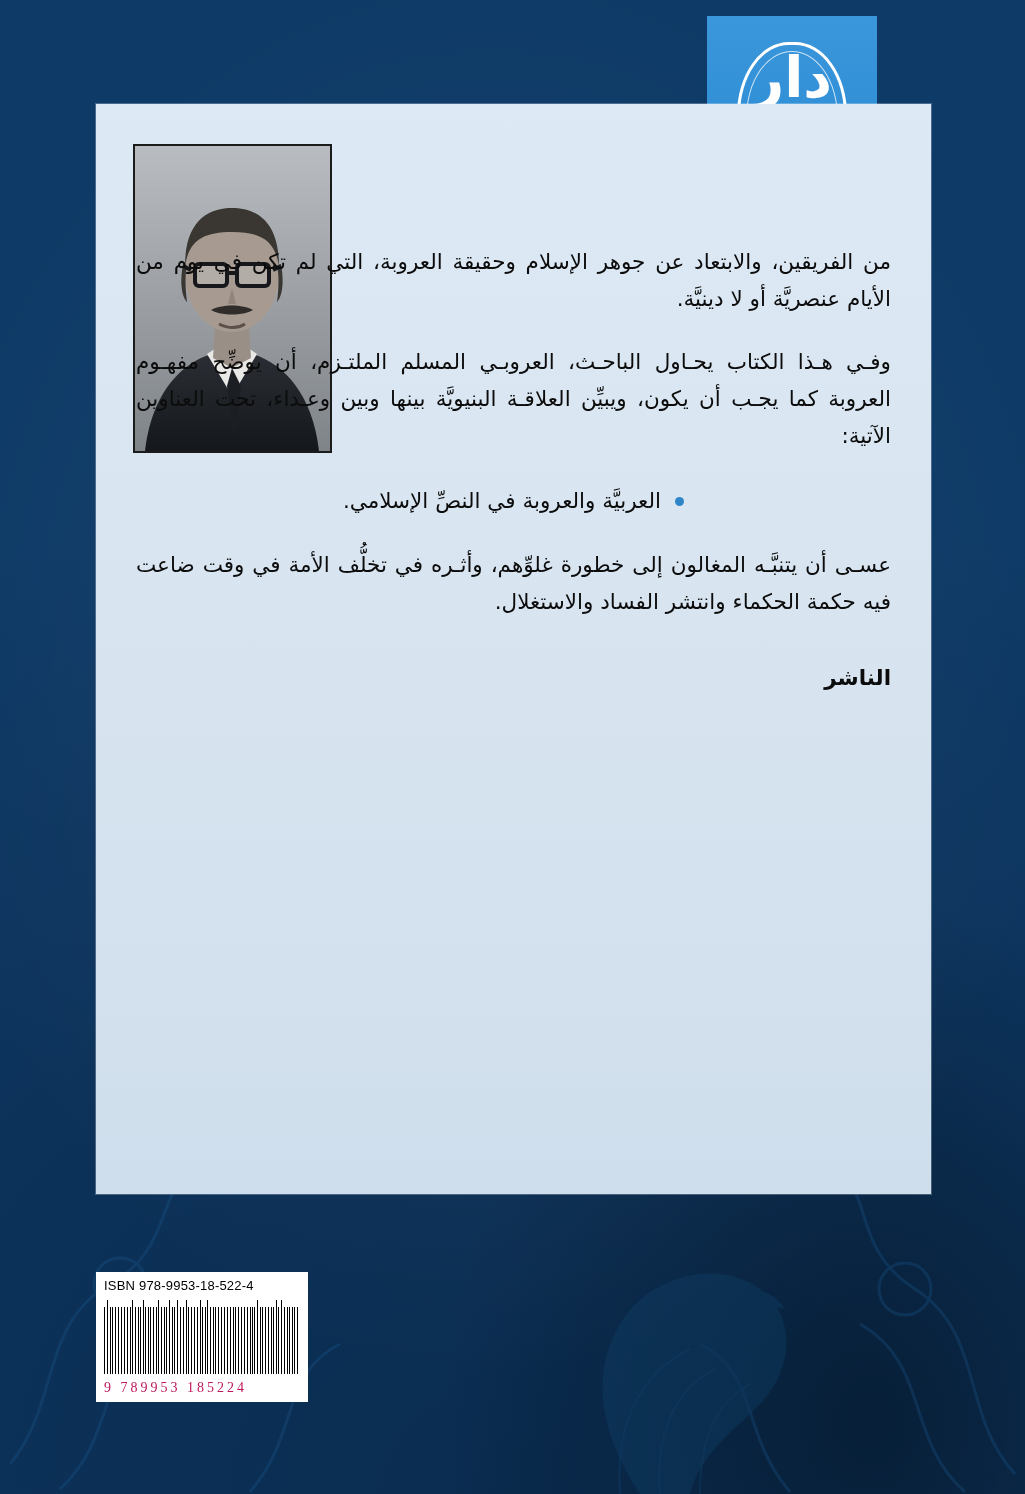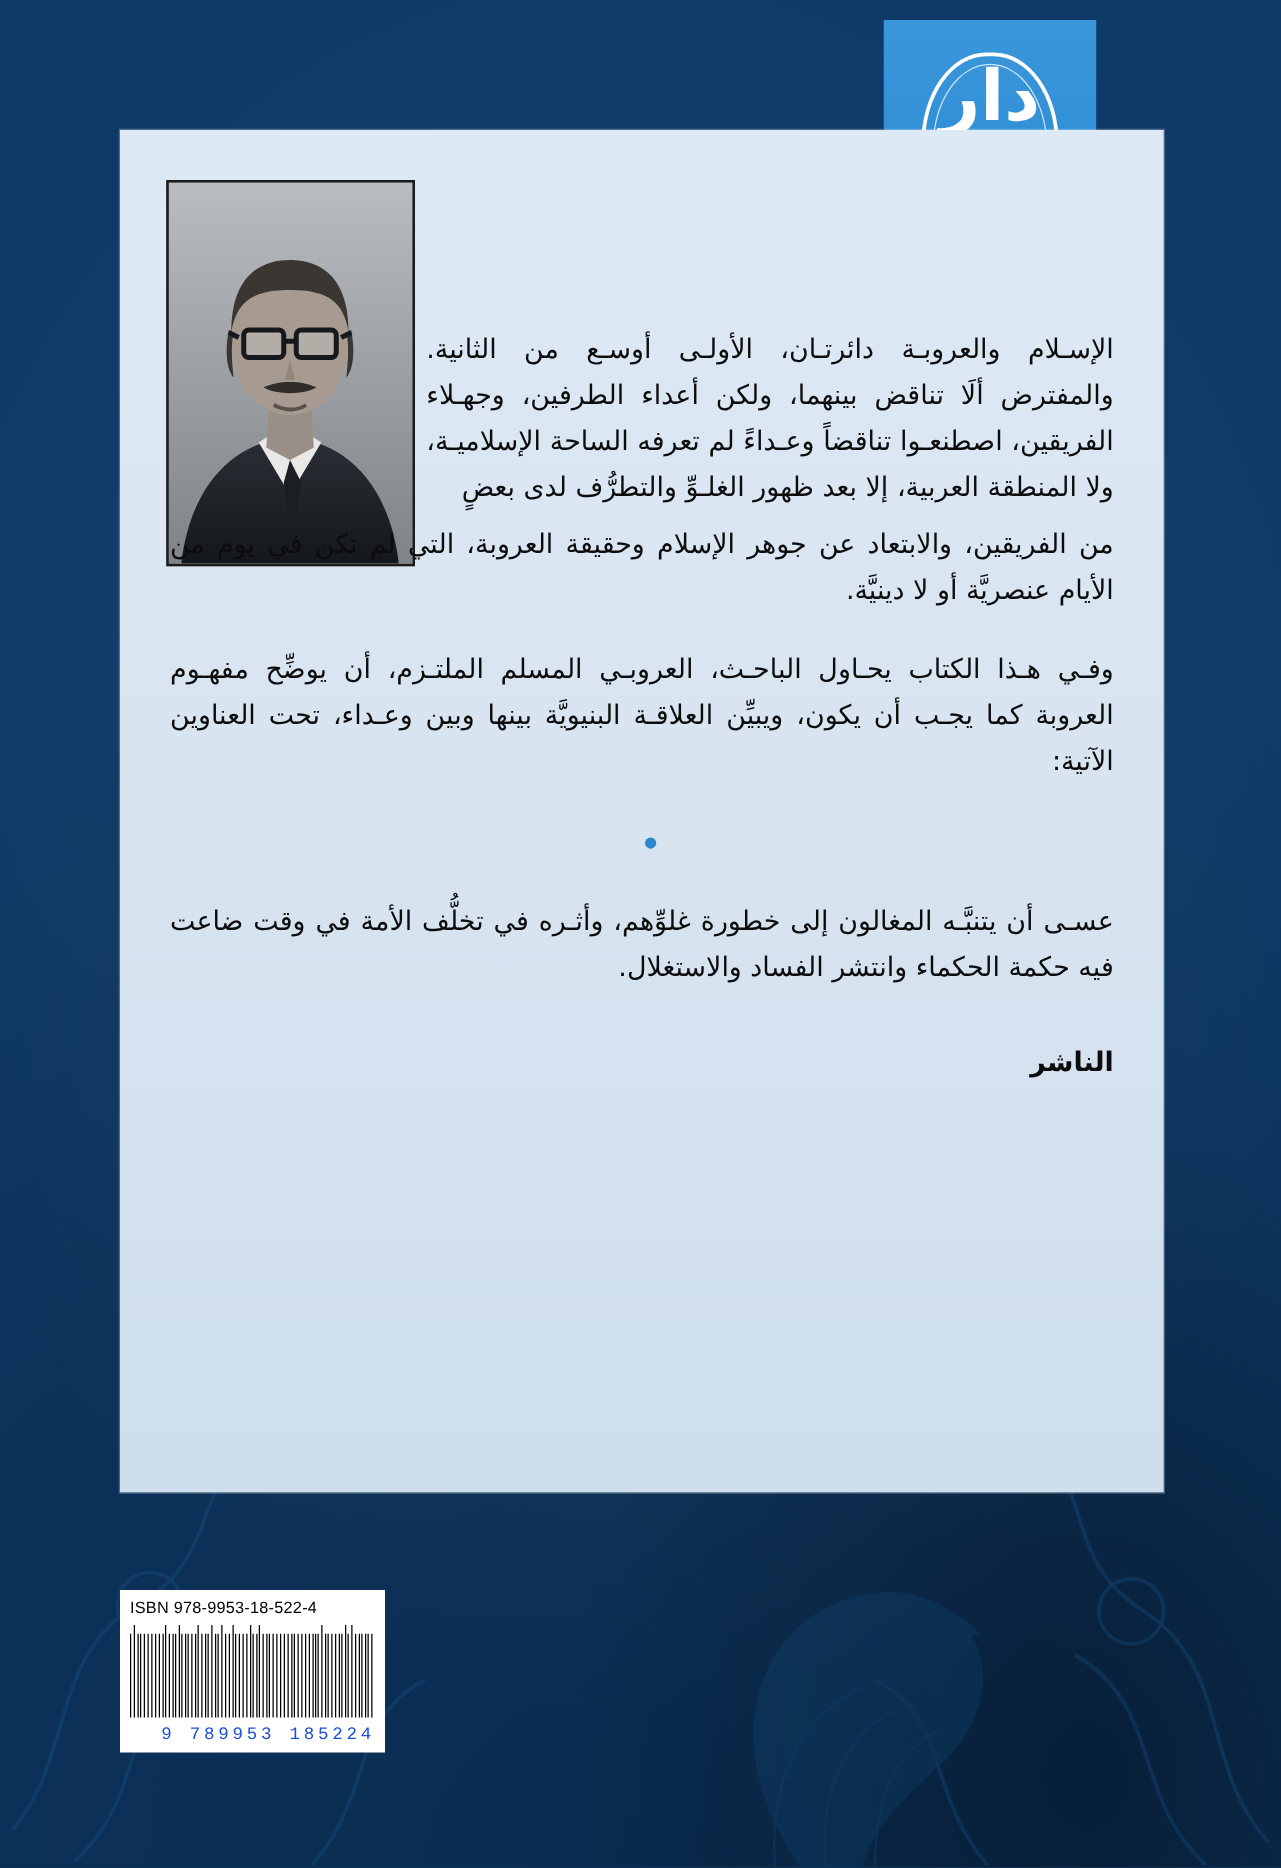--- a/index.html
+++ b/index.html
@@ -182,26 +182,26 @@
     align-items: flex-end;
     gap: 1px;
     direction: ltr;
   }
   .bars i {
     display: block;
     background: #000;
     height: 100%;
   }
   .barnum {
-    font-family: Liberation Mono, monospace;
+    font-family: Liberation Serif, serif;
     font-size: 14px;
     letter-spacing: 3px;
-    color: #1d4ed8;
+    color: #be185d;
     direction: ltr;
-    text-align: right;
+    text-align: left;
   }
 </style>
 </head>
 <body>
 
 <div class="bg"></div>
 <div class="bg-vign"></div>
 
 <div class="ornament">
   <svg viewBox="0 0 1025 420" preserveAspectRatio="none" aria-hidden="true">
@@ -273,30 +273,27 @@
 
       <path d="M76 164 C86 158 108 158 118 164 C108 170 86 170 76 164 Z" fill="#2f2c29"></path>
 
       <path d="M84 178 C94 183 102 183 110 178" stroke="#5b514a" stroke-width="3" fill="none"></path>
 
       <path d="M97 142 L93 158 L101 158 Z" fill="#8d8077" opacity="0.8"></path>
     </svg>
   </div>
 
   <div class="text-col">
-    <p class="body p1">
-      <span>الإسـلام والعروبـة دائرتـان، الأولـى أوسـع من الثانية. والمفترض ألَا تناقض بينهما، ولكن أعداء الطرفين، وجهـلاء الفريقين، اصطنعـوا تناقضاً وعـداءً لم تعرفه الساحة الإسلاميـة، ولا المنطقة العربية، إلا بعد ظهور الغلـوِّ والتطرُّف لدى بعضٍ</span>
-    </p>
     <p class="body" style="margin-top:-18px;">من الفريقين، والابتعاد عن جوهر الإسلام وحقيقة العروبة، التي لم تكن في يوم من الأيام عنصريَّة أو لا دينيَّة.</p>
 
     <p class="body">وفـي هـذا الكتاب يحـاول الباحـث، العروبـي المسلم الملتـزم، أن يوضِّح مفهـوم العروبة كما يجـب أن يكون، ويبيِّن العلاقـة البنيويَّة بينها وبين وعـداء، تحت العناوين الآتية:</p>
 
     <ul class="bullets">
       <li>
-        <span class="dot"></span>
+        <span class="dot"></span><span>العربيَّة والعروبة في النصِّ الإسلامي.</span>
       </li>
     </ul>
 
     <p class="body">عسـى أن يتنبَّـه المغالون إلى خطورة غلوِّهم، وأثـره في تخلُّف الأمة في وقت ضاعت فيه حكمة الحكماء وانتشر الفساد والاستغلال.</p>
 
     <div class="signature">الناشر</div>
   </div>
 </div>
 
 <div class="barcode-box">

